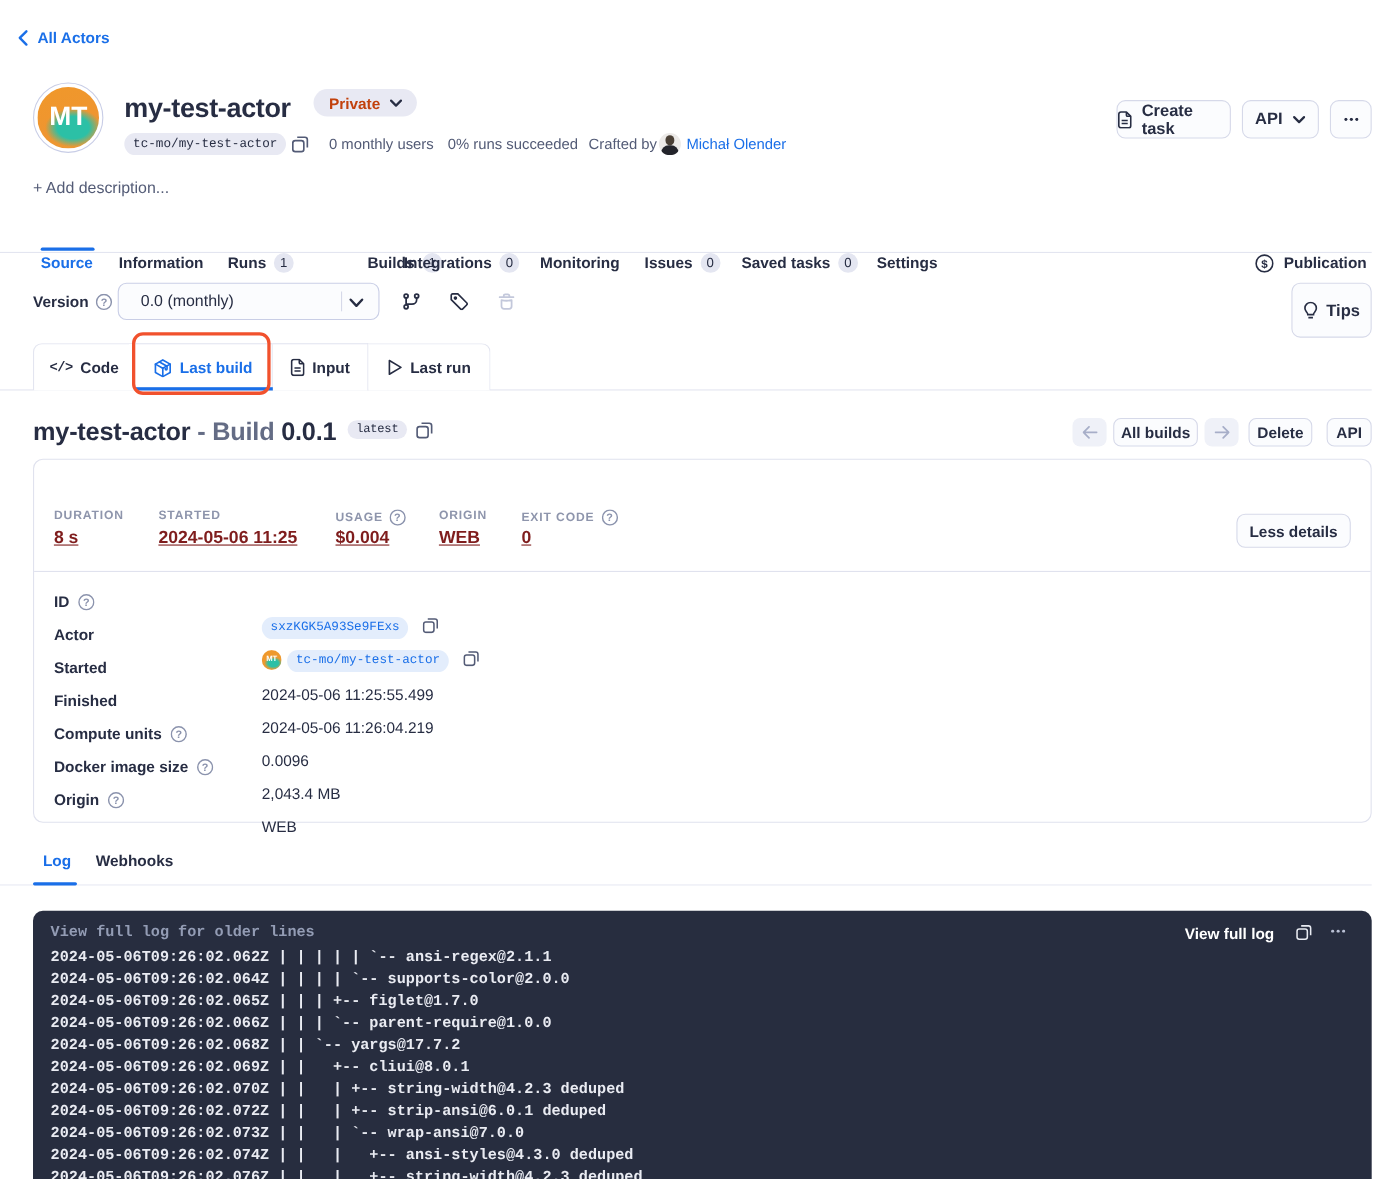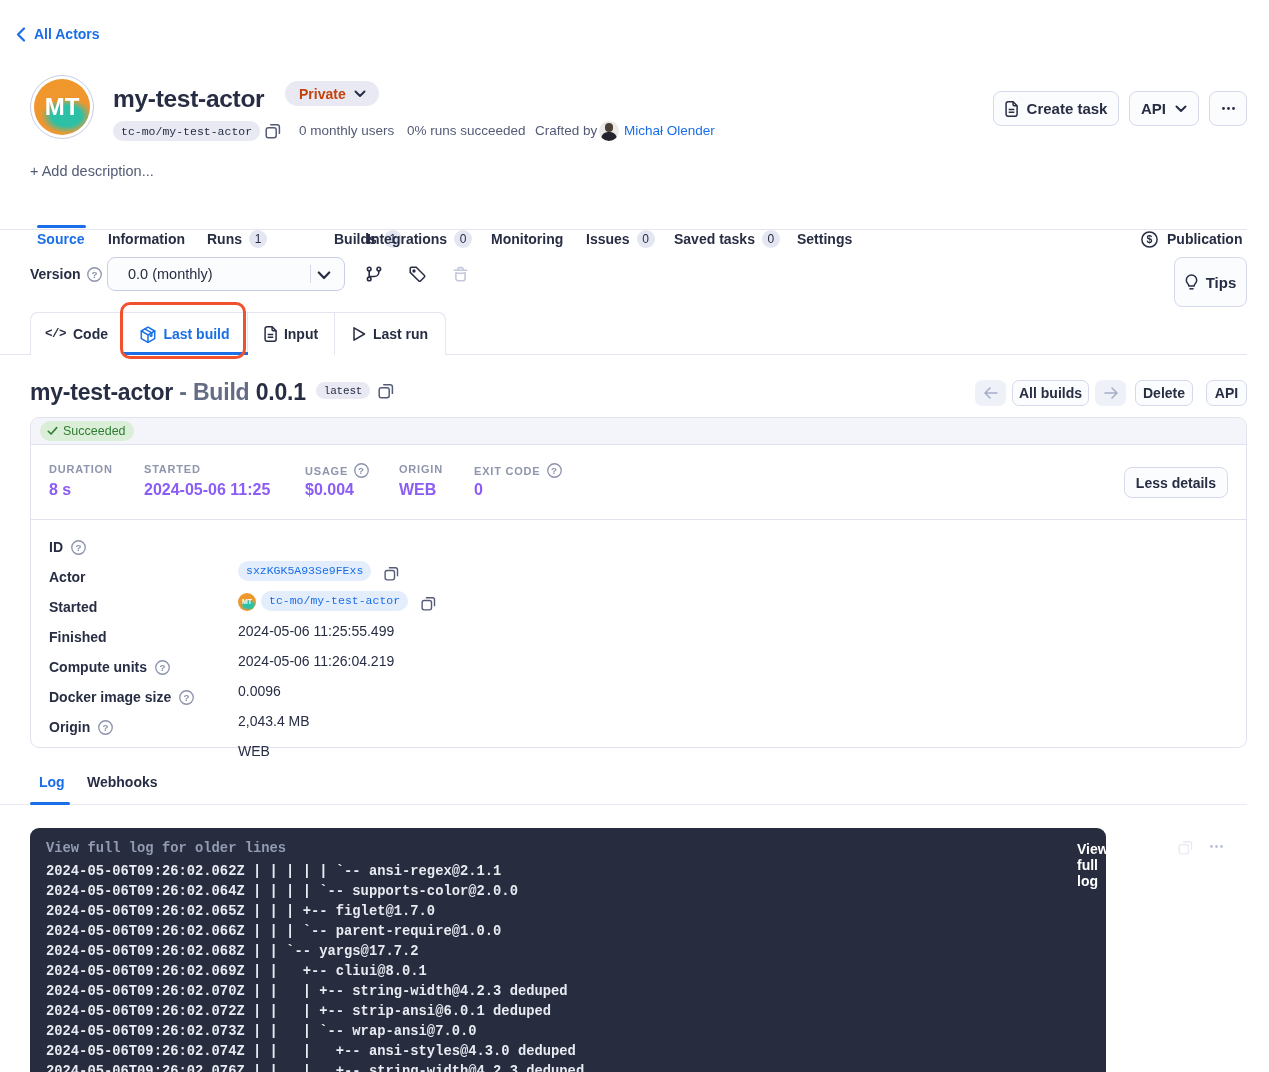--- a/index.html
+++ b/index.html
@@ -28,21 +28,21 @@
 .m-runs { left:407px; top:2px; }
 .m-crafted { left:535px; top:2px; }
 .mini-photo { left:599px; top:0px; width:20px; height:20px; border-radius:50%; background:#eceae8; position:absolute; overflow:hidden; }
 .mini-photo i { position:absolute; left:6px; top:2px; width:8px; height:9px; border-radius:4px; background:#4a4036; }
 .mini-photo u { position:absolute; left:2px; top:11px; width:16px; height:10px; border-radius:7px 7px 0 0; background:#23242b; }
 .m-link { left:624px; top:2px; color:#1a6fe8; font-weight:400; }
 
 
 .hact { right:22px; top:91px; display:flex; gap:10px; }
 .btn { background:#fbfcfe; border:1px solid #d6d9e9; border-radius:8px; height:35px; display:flex; align-items:center; justify-content:center; gap:9px; font-size:15px; font-weight:700; color:#272d43; }
-.btn.ct { width:126px; }
+.btn.ct { width:104px; }
 .btn.api { width:70px; }
 .btn.dots { width:38px; }
 
 .add-desc { left:30px; top:163px; color:#535b76; font-size:14.5px; }
 
 
 .tabs { left:0; top:194px; width:1247px; height:36px; border-bottom:1px solid #e3e5f0; }
 .tab { position:absolute; top:3px; height:20px; display:flex; align-items:center; font-size:14px; font-weight:700; color:#272d43; white-space:nowrap;margin-top:32px; }
 .tab.active { color:#1a6fe8; }
 .underline { position:absolute; height:3px; background:#1a6fe8; border-radius:2px; bottom:1px; }
@@ -74,37 +74,37 @@
 .b-copy { margin-left:8px; margin-top:4px; }
 .bbtns { right:22px; top:380px; display:flex; }
 .sbtn { background:#fbfcfe; border:1px solid #d6d9e9; border-radius:7px; height:26px; display:flex; align-items:center; justify-content:center; font-size:14px; font-weight:700; color:#272d43; }
 .sbtn.dis { background:#eff1f8; border:none; }
 
 
 .card { left:30px; top:417px; width:1217px; height:331px; border:1px solid #e0e2ee; border-radius:9px; background:#fff; }
 .card-strip { position:absolute; left:0; top:0; width:100%; height:27px; background:#f4f5fa; border-bottom:1px solid #e0e2ee; border-radius:8px 8px 0 0; }
 .succ { position:absolute; left:9px; top:3px; display:flex; align-items:center; gap:5px; background:#dbefd8; color:#2e7d32; font-size:12.5px; border-radius:10px; height:20px; padding:0 8px 0 7px; }
 .slabel { position:absolute; top:45px; font-size:11px; font-weight:700; color:#8e95ac; letter-spacing:0.8px; display:flex; align-items:center; gap:6px; white-space:nowrap; }
-.sval { position:absolute; top:63px; font-size:16px; font-weight:700; color:#8b5cf6; white-space:nowrap; }
+.sval { position:absolute; top:63px; font-size:16px; font-weight:700; color:#7f1d1d; white-space:nowrap;text-decoration:underline; }
 .less { position:absolute; right:18px; top:49px; height:31px; background:#fbfcfe; border:1px solid #d6d9e9; border-radius:8px; display:flex; align-items:center; font-size:14px; font-weight:700; padding:0 11px; }
 .cdiv { position:absolute; left:0; top:101px; width:100%; height:1px; background:#e0e2ee; }
 .drow { position:absolute; left:18px; height:30px; display:flex; align-items:center; font-size:14px; width:1180px; }
 .dlabel { width:189px; font-weight:700; display:flex; align-items:center; gap:8px; color:#272d43; }
-.dval { color:#272d43; display:flex; align-items:flex-end;margin-top:47px; }
+.dval { color:#272d43; display:flex; align-items:flex-start;margin-top:47px; }
 .id-pill { font-family:"Liberation Mono", monospace; font-size:11.5px; background:#e3edfc; color:#1a6fe8; border-radius:10px; height:20px; padding:0 8px; display:flex; align-items:center; }
 .mt-mini { width:18px; height:18px; border-radius:50%; margin-right:5px;
   background: radial-gradient(ellipse 58% 40% at 58% 66%, #2cc0a6 0%, #2cc0a6 45%, rgba(44,192,166,0) 78%), linear-gradient(160deg,#f0982a,#eb9a33);
   color:#fff; font-size:7px; font-weight:700; display:flex; align-items:center; justify-content:center; }
 
 
 .ltabs { left:0px; top:769px; width:1247px; height:36px; border-bottom:1px solid #e8e9f3; }
 .ltab { position:absolute; top:4px; height:18px; display:flex; align-items:center; font-size:14px; font-weight:700; color:#272d43; }
 
 
-.console { left:30px; top:828px; width:1076px; height:244px; background:#272d3f; border-radius:9px 9px 0 0; font-family:"Liberation Mono", monospace; color:#e9ebf2; }
+.console { left:30px; top:828px; width:1217px; height:244px; background:#272d3f; border-radius:9px 9px 0 0; font-family:"Liberation Mono", monospace; color:#e9ebf2; }
 .con-muted { position:absolute; left:16px; top:13px; color:#939cb4; font-size:13.8px; font-weight:700; }
 .con-full { position:absolute; left:1047px; top:13px; color:#fff; font-family:"Liberation Sans", sans-serif; font-size:14px; font-weight:700; }
 .con-copy { position:absolute; left:1148px; top:12px; }
 .con-dots { position:absolute; left:1180px; top:17px; }
 .lines { position:absolute; left:16px; top:33.5px; line-height:20px; font-size:13.8px; font-weight:700; white-space:pre; }
 </style>
 </head>
 <body>
 
 <a class="abs back"><svg width="10" height="15" viewBox="0 0 10 15">
@@ -246,25 +246,20 @@
   <div class="sbtn dis" style="width:31px; margin-left:6px;">
       <svg width="14" height="12" viewBox="0 0 14 12" fill="none" stroke="#a7aec8" stroke-width="1.6" stroke-linecap="round" stroke-linejoin="round">
         <path d="M8 1 l5 5 -5 5 M13 6 H1"></path>
       </svg>
     </div>
   <div class="sbtn" style="width:58px; margin-left:9px;">Delete</div>
   <div class="sbtn" style="width:41px; margin-left:13px;">API</div>
 </div>
 
 <div class="abs card">
-  <div class="card-strip">
-      <span class="succ"><svg width="11" height="10" viewBox="0 0 13 11">
-          <path d="M1.5 5.8 L4.8 9 L11.5 1.5" stroke="#2e7d32" stroke-width="1.9" fill="none" stroke-linecap="round" stroke-linejoin="round"></path>
-        </svg>Succeeded</span>
-    </div>
   <div class="slabel" style="left:18px;">DURATION</div>
     <div class="sval" style="left:18px;">8 s</div>
   <div class="slabel" style="left:113px;">STARTED</div>
     <div class="sval" style="left:113px;">2024-05-06 11:25</div>
   <div class="slabel" style="left:274px;">USAGE <svg width="15" height="15" viewBox="0 0 16 16" fill="none">
         <circle cx="8" cy="8" r="7.2" stroke="#8b93ad" stroke-width="1.4"></circle>
         <text x="8" y="11.8" font-size="10.5" fill="#8b93ad" text-anchor="middle" font-family="Liberation Sans">?</text>
       </svg></div>
     <div class="sval" style="left:274px;">$0.004</div>
   <div class="slabel" style="left:368px;">ORIGIN</div>

